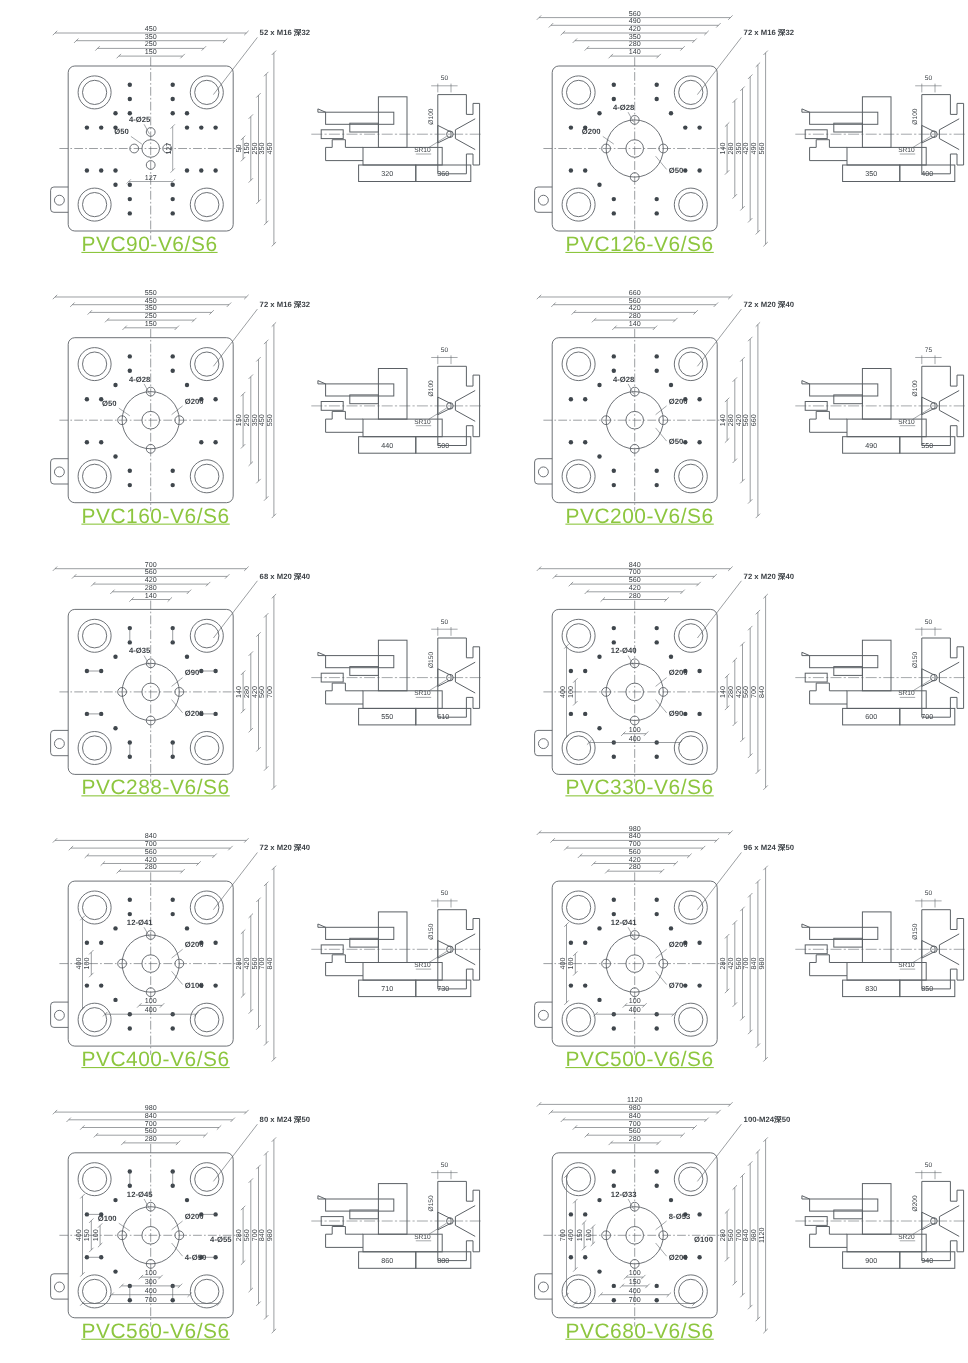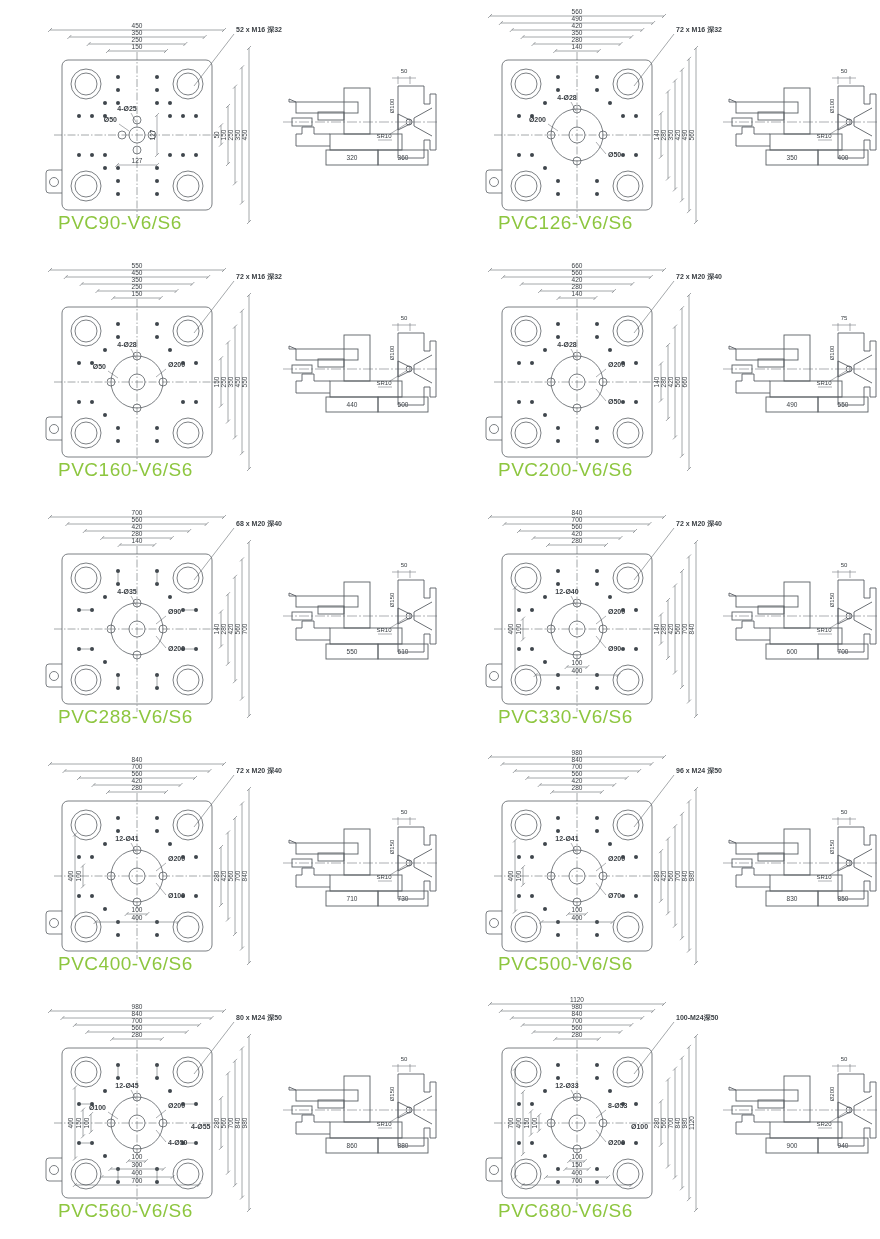--- a/index.html
+++ b/index.html
@@ -1,20 +1,20 @@
 <!DOCTYPE html>
 <html style="--accent: #8dc63f;"><head>
 <meta charset="utf-8">
 <style>
   html,body{margin:0;padding:0;background:#ffffff;}
   body{width:880px;height:1239px;font-family:"Liberation Sans",sans-serif;overflow:hidden;}
   #grid{display:grid;grid-template-columns:440px 440px;grid-auto-rows:247px;padding-top:2px;}
   .panel{position:relative;width:440px;height:247px;}
   .panel svg{position:absolute;left:0;top:0;}
-  .panel .title{position:absolute;left:58px;top:210px;font-size:19px;color:var(--accent,#8dc63f);letter-spacing:.5px;white-space:nowrap;}
+  .panel .title{position:absolute;left:74px;top:210px;font-size:19px;color:var(--accent,#8dc63f);letter-spacing:.5px;white-space:nowrap;text-decoration:underline;}
   svg text{font-family:"Liberation Sans",sans-serif;}
 </style>
 </head>
 <body>
 
 <main id="grid">
   <section class="panel">
     <svg width="440" height="247" viewBox="0 0 440 247">
         <g stroke="#5a5f64" stroke-width="0.8" fill="none">
           <rect x="62" y="58" width="150" height="150" rx="6"></rect>

